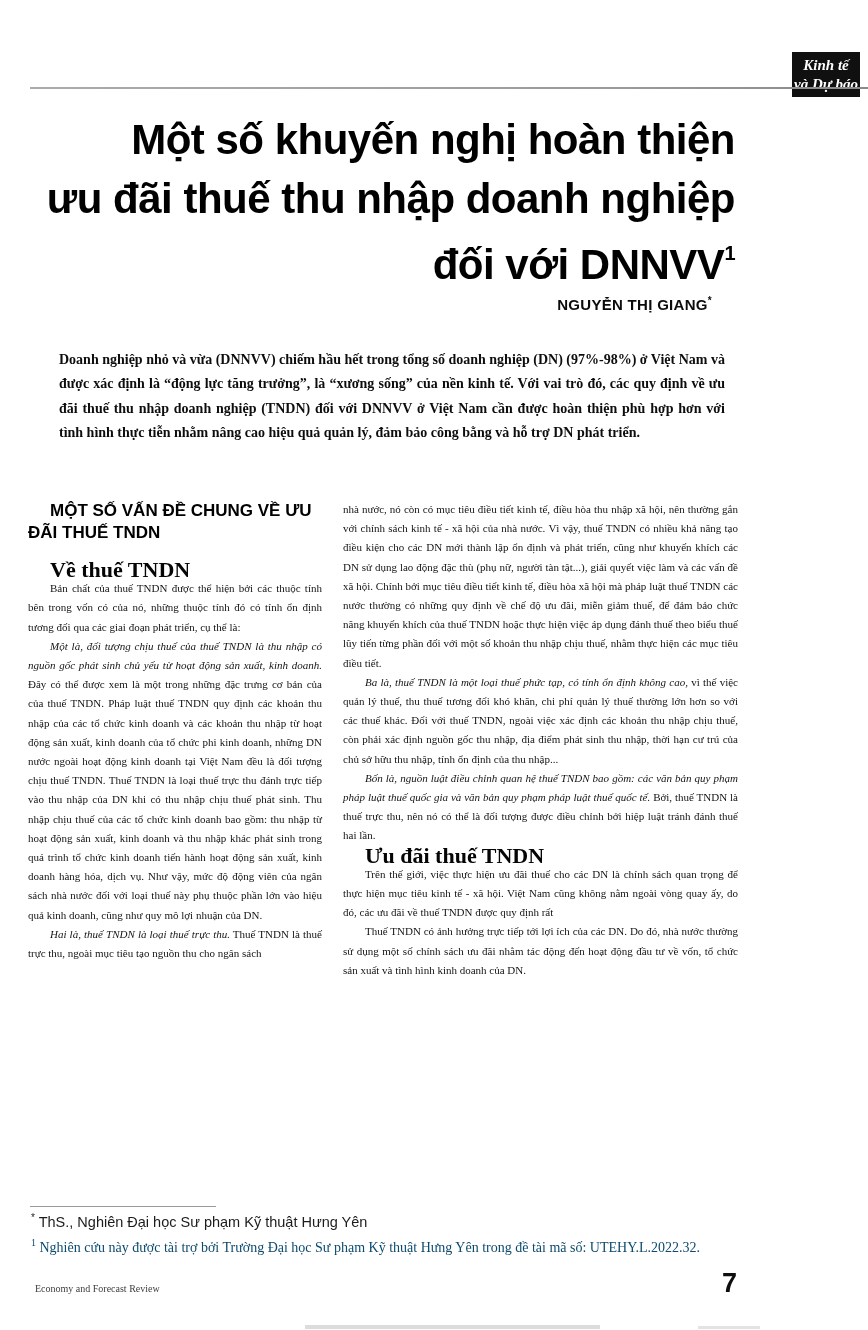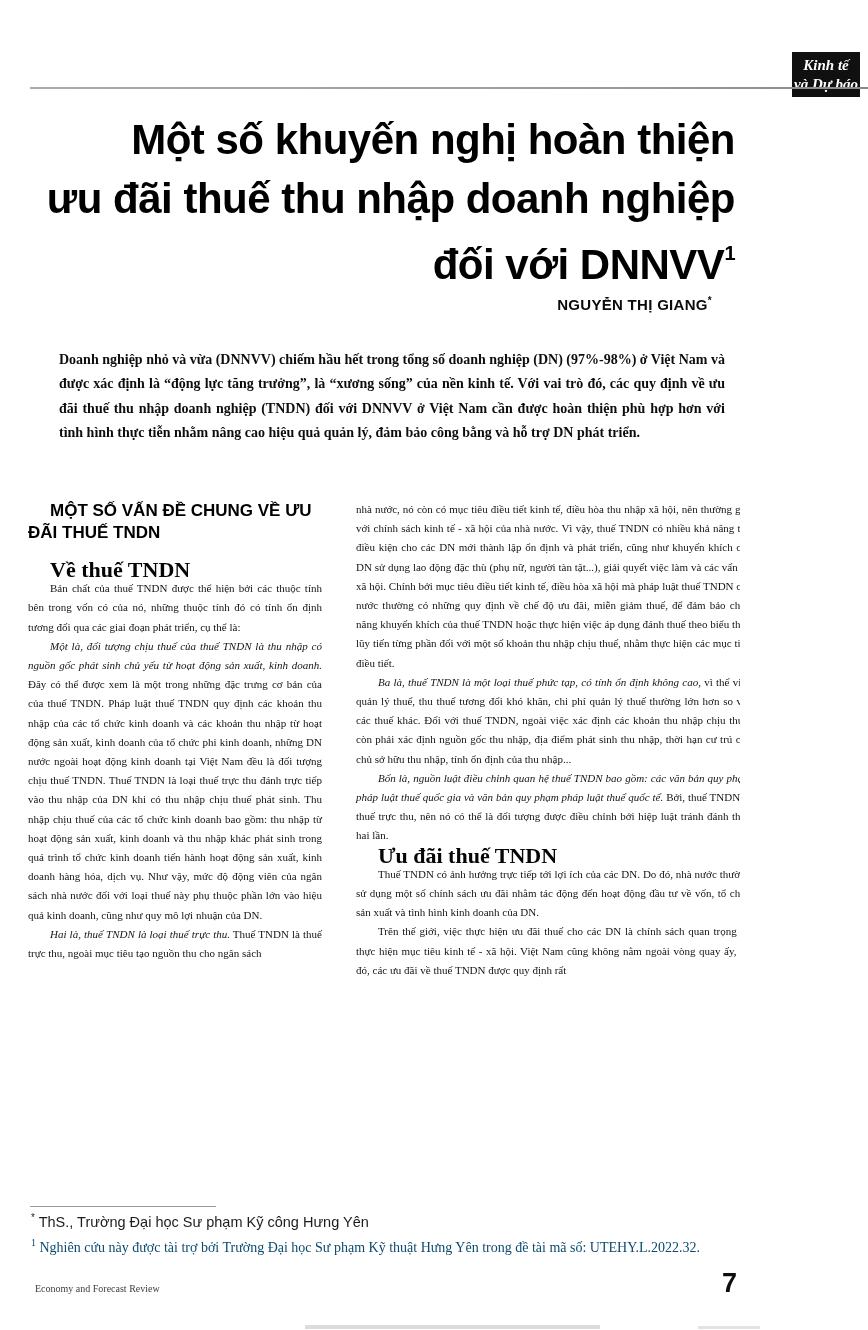--- a/index.html
+++ b/index.html
@@ -54,21 +54,21 @@
     margin: 12px;
     font-family: "Liberation Serif", serif;
     font-weight: 700; font-size: 14px; line-height: 24.3px;
     text-align: justify; color: #0d0d0d;
   }
 
   
   .columns {
     position: absolute; left: 28px; top: 500px;
     width: 712px; height: 694px;
-    display: flex; gap: 34px;
+    display: flex; gap: 21px;
     overflow: hidden;
   }
   .col-left  { width: 294px; flex: none; }
   .col-right { width: 395px; flex: none; }
   .columns p {
     margin: 0;
     font-size: 11px; line-height: 19.2px;
     text-align: justify; text-indent: 22px;
   }
   .columns p.noindent { text-indent: 0; }
@@ -158,29 +158,29 @@
       <p>Bản chất của thuế TNDN được thể hiện bởi các thuộc tính bên trong vốn có của nó, những thuộc tính đó có tính ổn định tương đối qua các giai đoạn phát triển, cụ thể là:</p>
       <p><i>Một là, đối tượng chịu thuế của thuế TNDN là thu nhập có nguồn gốc phát sinh chủ yếu từ hoạt động sản xuất, kinh doanh.</i><span> Đây có thể được xem là một trong những đặc trưng cơ bản của của thuế TNDN. Pháp luật thuế TNDN quy định các khoản thu nhập của các tổ chức kinh doanh và các khoản thu nhập từ hoạt động sản xuất, kinh doanh của tổ chức phi kinh doanh, những DN nước ngoài hoạt động kinh doanh tại Việt Nam đều là đối tượng chịu thuế TNDN. Thuế TNDN là loại thuế trực thu đánh trực tiếp vào thu nhập của DN khi có thu nhập chịu thuế phát sinh. Thu nhập chịu thuế của các tổ chức kinh doanh bao gồm: thu nhập từ hoạt động sản xuất, kinh doanh và thu nhập khác phát sinh trong quá trình tổ chức kinh doanh tiến hành hoạt động sản xuất, kinh doanh hàng hóa, dịch vụ. Như vậy, mức độ động viên của ngân sách nhà nước đối với loại thuế này phụ thuộc phần lớn vào hiệu quả kinh doanh, cũng như quy mô lợi nhuận của DN.</span></p>
       <p><i>Hai là, thuế TNDN là loại thuế trực thu.</i><span> Thuế TNDN là thuế trực thu, ngoài mục tiêu tạo nguồn thu cho ngân sách</span></p>
     </div>
 
     <div class="col-right">
       <p class="noindent">nhà nước, nó còn có mục tiêu điều tiết kinh tế, điều hòa thu nhập xã hội, nên thường gắn với chính sách kinh tế - xã hội của nhà nước. Vì vậy, thuế TNDN có nhiều khả năng tạo điều kiện cho các DN mới thành lập ổn định và phát triển, cũng như khuyến khích các DN sử dụng lao động đặc thù (phụ nữ, người tàn tật...), giải quyết việc làm và các vấn đề xã hội. Chính bởi mục tiêu điều tiết kinh tế, điều hòa xã hội mà pháp luật thuế TNDN các nước thường có những quy định về chế độ ưu đãi, miễn giảm thuế, để đảm bảo chức năng khuyến khích của thuế TNDN hoặc thực hiện việc áp dụng đánh thuế theo biểu thuế lũy tiến từng phần đối với một số khoản thu nhập chịu thuế, nhằm thực hiện các mục tiêu điều tiết.</p>
       <p><i>Ba là, thuế TNDN là một loại thuế phức tạp, có tính ổn định không cao,</i><span> vì thế việc quản lý thuế, thu thuế tương đối khó khăn, chi phí quản lý thuế thường lớn hơn so với các thuế khác. Đối với thuế TNDN, ngoài việc xác định các khoản thu nhập chịu thuế, còn phải xác định nguồn gốc thu nhập, địa điểm phát sinh thu nhập, thời hạn cư trú của chủ sở hữu thu nhập, tính ổn định của thu nhập...</span></p>
       <p><i>Bốn là, nguồn luật điều chỉnh quan hệ thuế TNDN bao gồm: các văn bản quy phạm pháp luật thuế quốc gia và văn bản quy phạm pháp luật thuế quốc tế.</i><span> Bởi, thuế TNDN là thuế trực thu, nên nó có thể là đối tượng được điều chỉnh bởi hiệp luật tránh đánh thuế hai lần.</span></p>
       <h3 class="sub-heading">Ưu đãi thuế TNDN</h3>
+      <p>Trên thế giới, việc thực hiện ưu đãi thuế cho các DN là chính sách quan trọng để thực hiện mục tiêu kinh tế - xã hội. Việt Nam cũng không nằm ngoài vòng quay ấy, do đó, các ưu đãi về thuế TNDN được quy định rất</p>
       <p>Thuế TNDN có ảnh hưởng trực tiếp tới lợi ích của các DN. Do đó, nhà nước thường sử dụng một số chính sách ưu đãi nhằm tác động đến hoạt động đầu tư về vốn, tổ chức sản xuất và tình hình kinh doanh của DN.</p>
-      <p>Trên thế giới, việc thực hiện ưu đãi thuế cho các DN là chính sách quan trọng để thực hiện mục tiêu kinh tế - xã hội. Việt Nam cũng không nằm ngoài vòng quay ấy, do đó, các ưu đãi về thuế TNDN được quy định rất</p>
     </div>
 
   </div>
 
   <div class="fn-rule"></div>
 
-  <div class="fn fn1"><sup>*</sup><span> ThS., Trường Đại học Sư phạm Kỹ công Hưng Yên</span></div>
+  <div class="fn fn1"><sup>*</sup><span> ThS., Nghiên Đại học Sư phạm Kỹ thuật Hưng Yên</span></div>
 
   <div class="fn fn2"><sup>1</sup><span> Nghiên cứu này được tài trợ bởi Trường Đại học Sư phạm Kỹ thuật Hưng Yên trong đề tài mã số: UTEHY.L.2022.32.</span></div>
 
   <div class="footer-journal">Economy and Forecast Review</div>
   <div class="footer-page">7</div>
 
   <div class="scan-artifact-1"></div>
   <div class="scan-artifact-2"></div>
 
 </div>

